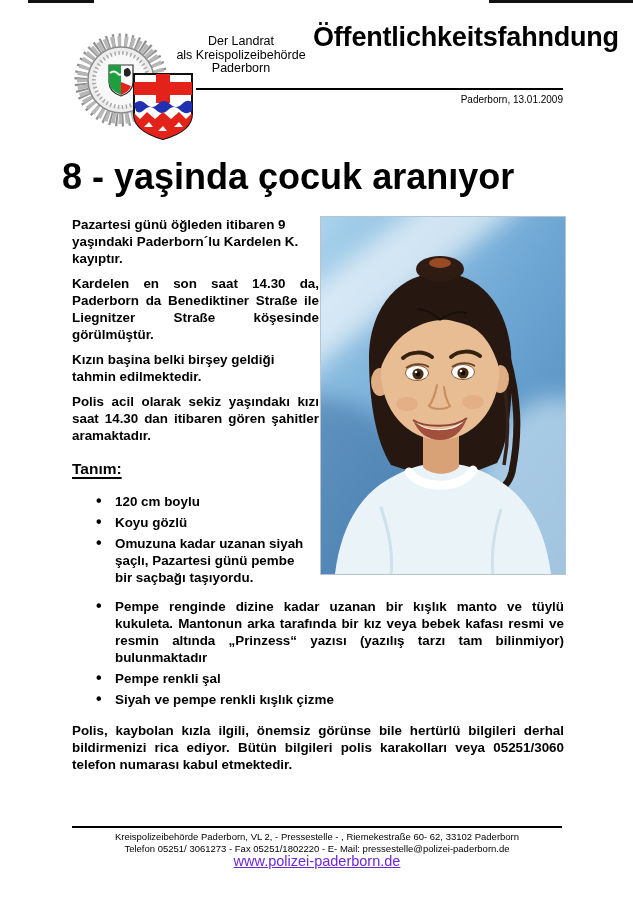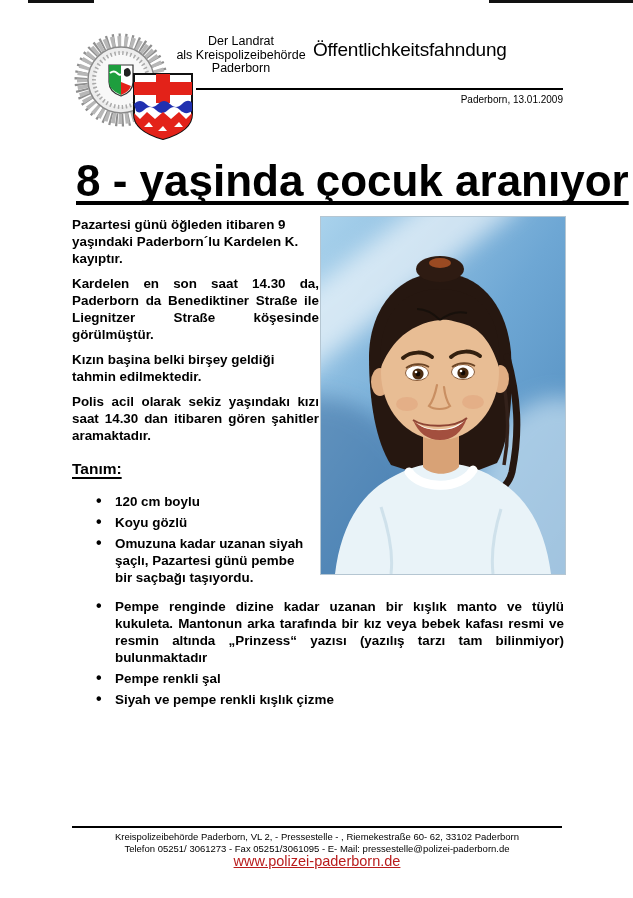--- a/index.html
+++ b/index.html
@@ -16,34 +16,34 @@
   .artifact-1{left:28px;top:0;width:66px;height:3px;}
   .artifact-2{left:489px;top:0;width:144px;height:3px;}
 
   
   .logo{position:absolute;left:74px;top:32px;width:122px;height:108px;}
   .authority{
     position:absolute;left:163px;top:35px;width:156px;
     text-align:center;font-size:12.5px;line-height:13.5px;font-weight:400;
   }
   .doctype{
-    position:absolute;left:313px;top:39px;
-    font-size:19px;font-weight:400;letter-spacing:-0.2px;white-space:nowrap;
+    position:absolute;left:313px;top:22px;
+    font-size:27px;font-weight:700;letter-spacing:-0.2px;white-space:nowrap;
   }
   .headrule{position:absolute;left:196px;top:88px;width:367px;border-top:2px solid #000;}
   .dateline{
     position:absolute;left:196px;top:94px;width:367px;
     text-align:right;font-size:10px;font-weight:400;
   }
 
   
   .title{
-    position:absolute;left:76px;top:156px;margin:0;
-    font-size:44px;font-weight:700;white-space:nowrap;
-    text-decoration:underline;text-decoration-thickness:4px;
+    position:absolute;left:62px;top:156px;margin:0;
+    font-size:36px;font-weight:700;white-space:nowrap;
+    text-decoration-thickness:4px;
     text-underline-offset:5px;text-decoration-skip-ink:none;
   }
 
   
   .content{
     position:absolute;left:72px;top:216px;width:492px;
     font-size:13.4px;font-weight:700;line-height:17px;
   }
   .columns{display:flex;align-items:flex-start;}
   .leftcol{flex:0 0 247px;width:247px;}
@@ -65,21 +65,21 @@
   .closing{margin:14px 0 0 0;text-align:justify;}
 
   
   .footer{
     position:absolute;left:72px;top:826px;width:490px;
     border-top:2px solid #000;text-align:center;
     font-size:9.5px;line-height:11.5px;font-weight:400;padding-top:3px;
   }
   .website{
     display:inline-block;margin-top:2px;font-size:14.5px;
-    color:#b91c1c;text-decoration:underline;cursor:pointer;text-align:center;
+    color:#6d28d9;text-decoration:underline;cursor:pointer;text-align:center;
   }
 </style>
 </head>
 <body>
 
 <div class="page">
 
   <div class="artifact artifact-1"></div>
   <div class="artifact artifact-2"></div>
 
@@ -208,21 +208,22 @@
         </svg>
       </div>
     </div>
 
     <ul class="bullets bullets-full">
       <li>Pempe renginde dizine kadar uzanan bir kışlık manto ve tüylü kukuleta. Mantonun arka tarafında bir kız veya bebek kafası resmi ve resmin altında „Prinzess“ yazısı (yazılış tarzı tam bilinmiyor) bulunmaktadır</li>
       <li>Pempe renkli şal</li>
       <li>Siyah ve pempe renkli kışlık çizme</li>
     </ul>
 
+    <p class="closing">Polis, kaybolan kızla ilgili, önemsiz görünse bile hertürlü bilgileri derhal bildirmenizi rica ediyor. Bütün bilgileri polis karakolları veya 05251/3060 telefon numarası kabul etmektedir.</p>
   </div>
 
   <div class="footer">
     <div>Kreispolizeibehörde Paderborn, VL 2, - Pressestelle - , Riemekestraße 60- 62, 33102 Paderborn</div>
-    <div>Telefon 05251/ 3061273 - Fax 05251/3061095 -  E- Mail: pressestelle@polizei-paderborn.de</div>
+    <div>Telefon 05251/ 3061273 - Fax 05251/1802220 -  E- Mail: pressestelle@polizei-paderborn.de</div>
     <a class="website" href="#">www.polizei-paderborn.de</a>
   </div>
 
 </div>
 
 </body></html>

